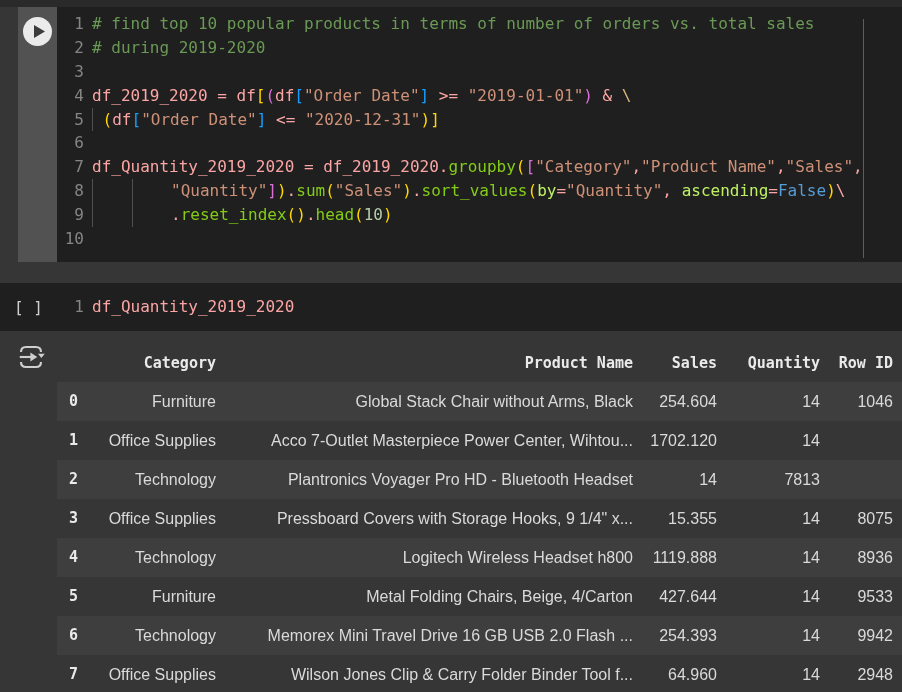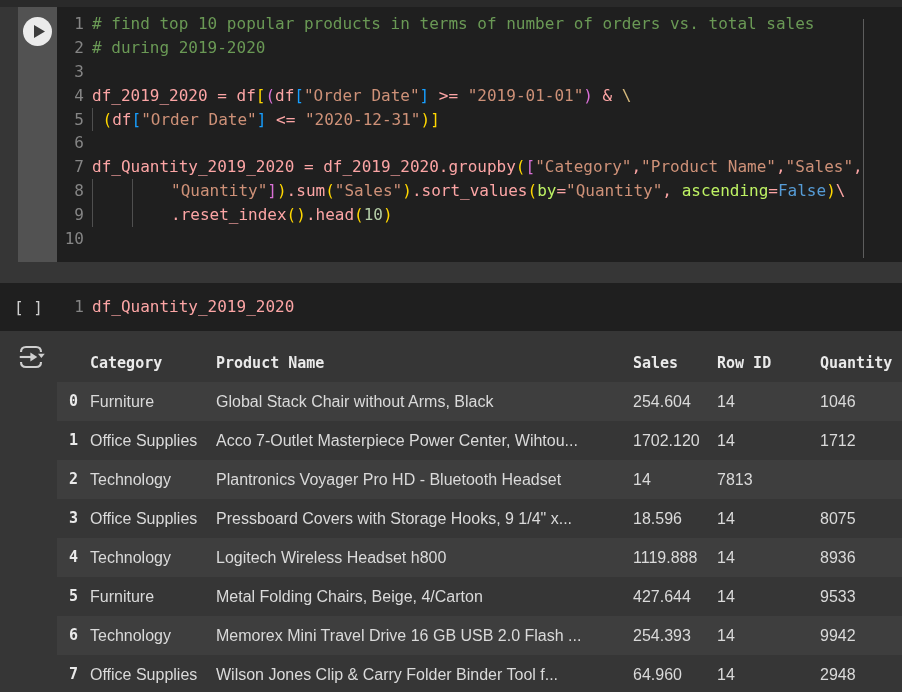--- a/index.html
+++ b/index.html
@@ -21,21 +21,21 @@
   .ruler{position:absolute;left:806px;top:12px;bottom:4px;width:1px;background:#5d5d5d;}
   .code-line{display:flex;height:23.9px;line-height:23.9px;font-size:16px;white-space:pre;}
   .ln{width:27px;text-align:right;color:#858585;flex:none;}
   .lc{padding-left:8px;}
   .guide{display:inline-block;height:23.9px;vertical-align:top;border-left:1px solid #4f4f4f;}
   .g1{width:9.6px;}
   .g4{width:38.5px;}
   .tok-comment{color:#6a9955;}
   .tok-plain{color:#fca5a5;}
   .tok-str{color:#ce9178;}
-  .tok-func{color:#fca5a5;}
+  .tok-func{color:#84cc16;}
   .tok-num{color:#b5cea8;}
   .tok-param{color:#bef264;}
   .tok-kw{color:#569cd6;margin-top:23px;}
   .tok-b1{color:#ffd700;}
   .tok-b2{color:#da70d6;}
   .tok-b3{color:#179fff;}
   .tok-esc{color:#d7ba7d;}
   
   .cell2{position:absolute;left:0;top:283px;width:902px;height:48px;background:#1f1f1f;
          display:flex;align-items:center;}
@@ -46,21 +46,21 @@
   .output-icon{position:absolute;left:16px;top:342px;width:30px;height:30px;cursor:pointer;}
   .df-table{position:absolute;left:57px;top:344px;width:845px;}
   .df-row{display:grid;grid-template-columns:33px 126px 417px 84px 103px 73px;}
   .df-head{height:38px;line-height:38px;font-family:"DejaVu Sans Mono",monospace;
            font-weight:bold;font-size:15px;color:#eaeaea;}
   .df-data{height:39px;line-height:39px;font-family:"Liberation Sans",sans-serif;
            font-size:16px;color:#dadada;}
   .df-data.even{background:#3e3e3e;}
   .c-idx{text-align:center;font-family:"DejaVu Sans Mono",monospace;font-weight:bold;
          font-size:15px;color:#eaeaea;}
-  .c-r{text-align:left;overflow:hidden;white-space:nowrap;}
+  .c-r{text-align:right;overflow:hidden;white-space:nowrap;}
 </style>
 </head>
 <body>
 
 <div id="stage">
 
   <div class="top-strip"></div>
 
   <div class="cell1">
     <div class="cell1-gutter">
@@ -107,52 +107,51 @@
       </svg>
     </span>
   </div>
 
   <div class="df-table">
     <div class="df-row df-head">
       <div class="c-idx"></div>
       <div class="c-r">Category</div>
       <div class="c-r">Product Name</div>
       <div class="c-r">Sales</div>
+      <div class="c-r">Quantity</div>
       <div class="c-r">Row ID</div>
-      <div class="c-r">Quantity</div>
     </div>
     <div id="table-body">
         <div class="df-row df-data even">
           <div class="c-idx">0</div>
           <div class="c-r">Furniture</div>
           <div class="c-r">Global Stack Chair without Arms, Black</div>
           <div class="c-r">254.604</div>
           <div class="c-r">14</div>
           <div class="c-r">1046</div>
         </div>
         <div class="df-row df-data">
           <div class="c-idx">1</div>
           <div class="c-r">Office Supplies</div>
           <div class="c-r">Acco 7-Outlet Masterpiece Power Center, Wihtou...</div>
           <div class="c-r">1702.120</div>
           <div class="c-r">14</div>
-          <div class="c-r">1712</div>
         </div>
         <div class="df-row df-data even">
           <div class="c-idx">2</div>
           <div class="c-r">Technology</div>
           <div class="c-r">Plantronics Voyager Pro HD - Bluetooth Headset</div>
           <div class="c-r">14</div>
           <div class="c-r">7813</div>
         </div>
         <div class="df-row df-data">
           <div class="c-idx">3</div>
           <div class="c-r">Office Supplies</div>
           <div class="c-r">Pressboard Covers with Storage Hooks, 9 1/4" x...</div>
-          <div class="c-r">18.596</div>
+          <div class="c-r">15.355</div>
           <div class="c-r">14</div>
           <div class="c-r">8075</div>
         </div>
         <div class="df-row df-data even">
           <div class="c-idx">4</div>
           <div class="c-r">Technology</div>
           <div class="c-r">Logitech Wireless Headset h800</div>
           <div class="c-r">1119.888</div>
           <div class="c-r">14</div>
           <div class="c-r">8936</div>

